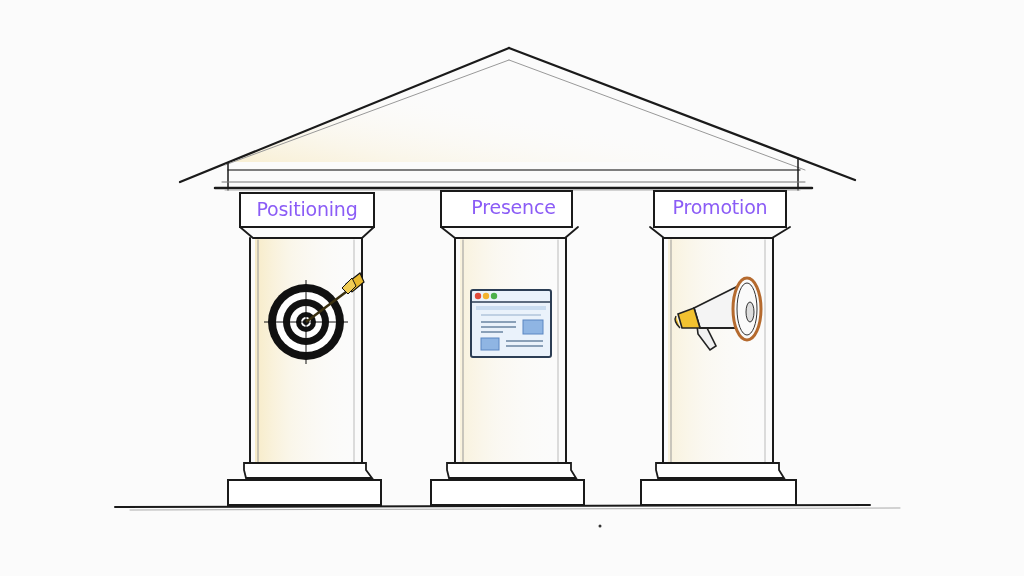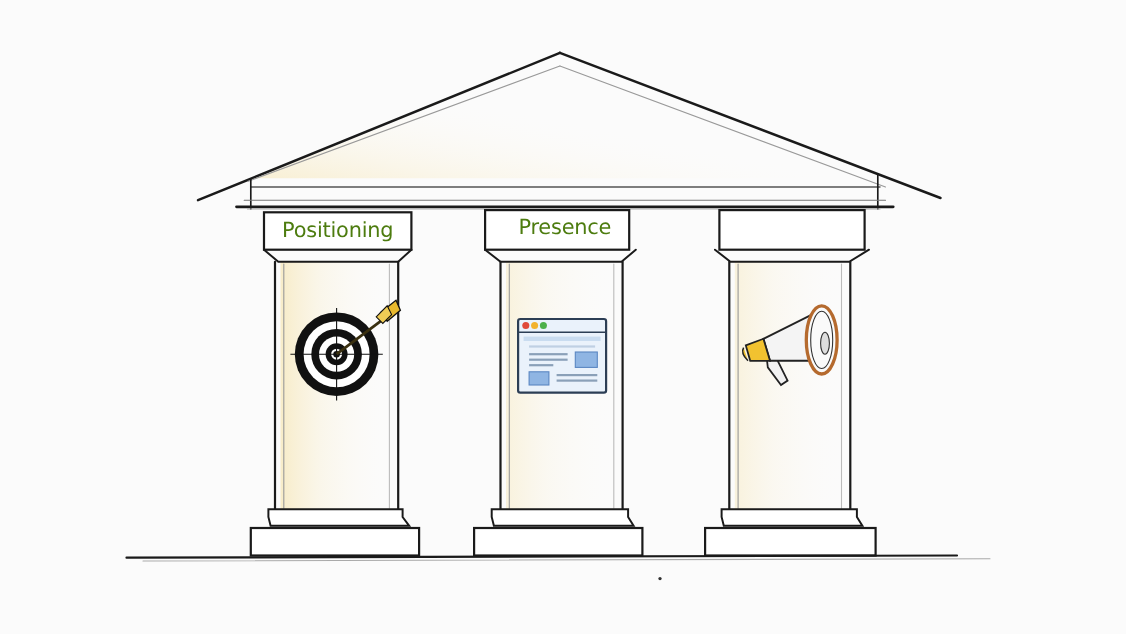--- a/index.html
+++ b/index.html
@@ -7,21 +7,21 @@
     width: 1024px; height: 576px; overflow: hidden;
     background: #fbfbfb;
     font-family: "Liberation Sans", "DejaVu Sans", sans-serif;
     position: relative;
   }
   .stage { position: absolute; left: 0; top: 0; width: 1024px; height: 576px; }
   svg.sketch { position: absolute; left: 0; top: 0; }
   .label {
     position: absolute;
     font-family: "DejaVu Sans", "Liberation Sans", sans-serif;
-    font-size: 19px; color: #4d7c0f; letter-spacing: -0.2px;
+    font-size: 19px; color: #8b5cf6; letter-spacing: -0.2px;
     text-align: center; line-height: 1;
   }
 </style>
 </head>
 <body>
 
 <div class="stage">
 
   <svg class="sketch" width="1024" height="576" viewBox="0 0 1024 576">
     <defs>
@@ -131,14 +131,15 @@
       <path d="M2,38 L18,32 L24,52 L6,52 Z" fill="#f2c230" stroke="#222" stroke-width="1.6"></path>
       <path d="M0,40 Q-3,45 4,52" fill="#f2c230" stroke="#222" stroke-width="1.4"></path>
       <ellipse cx="71" cy="33" rx="14" ry="31" fill="#fafafa" stroke="#b56a2e" stroke-width="3"></ellipse>
       <ellipse cx="71" cy="33" rx="10" ry="26" fill="none" stroke="#333" stroke-width="1"></ellipse>
       <ellipse cx="74" cy="36" rx="4" ry="10" fill="#ddd" stroke="#333" stroke-width="1"></ellipse>
     </g>
   </svg>
 
   <div class="label" style="left:240px; top:200px; width:134px;">Positioning</div>
   <div class="label" style="left:441px; top:198px; width:145px;">Presence</div>
+  <div class="label" style="left:654px; top:198px; width:132px;">Promotion</div>
 
 </div>
 
 </body></html>

